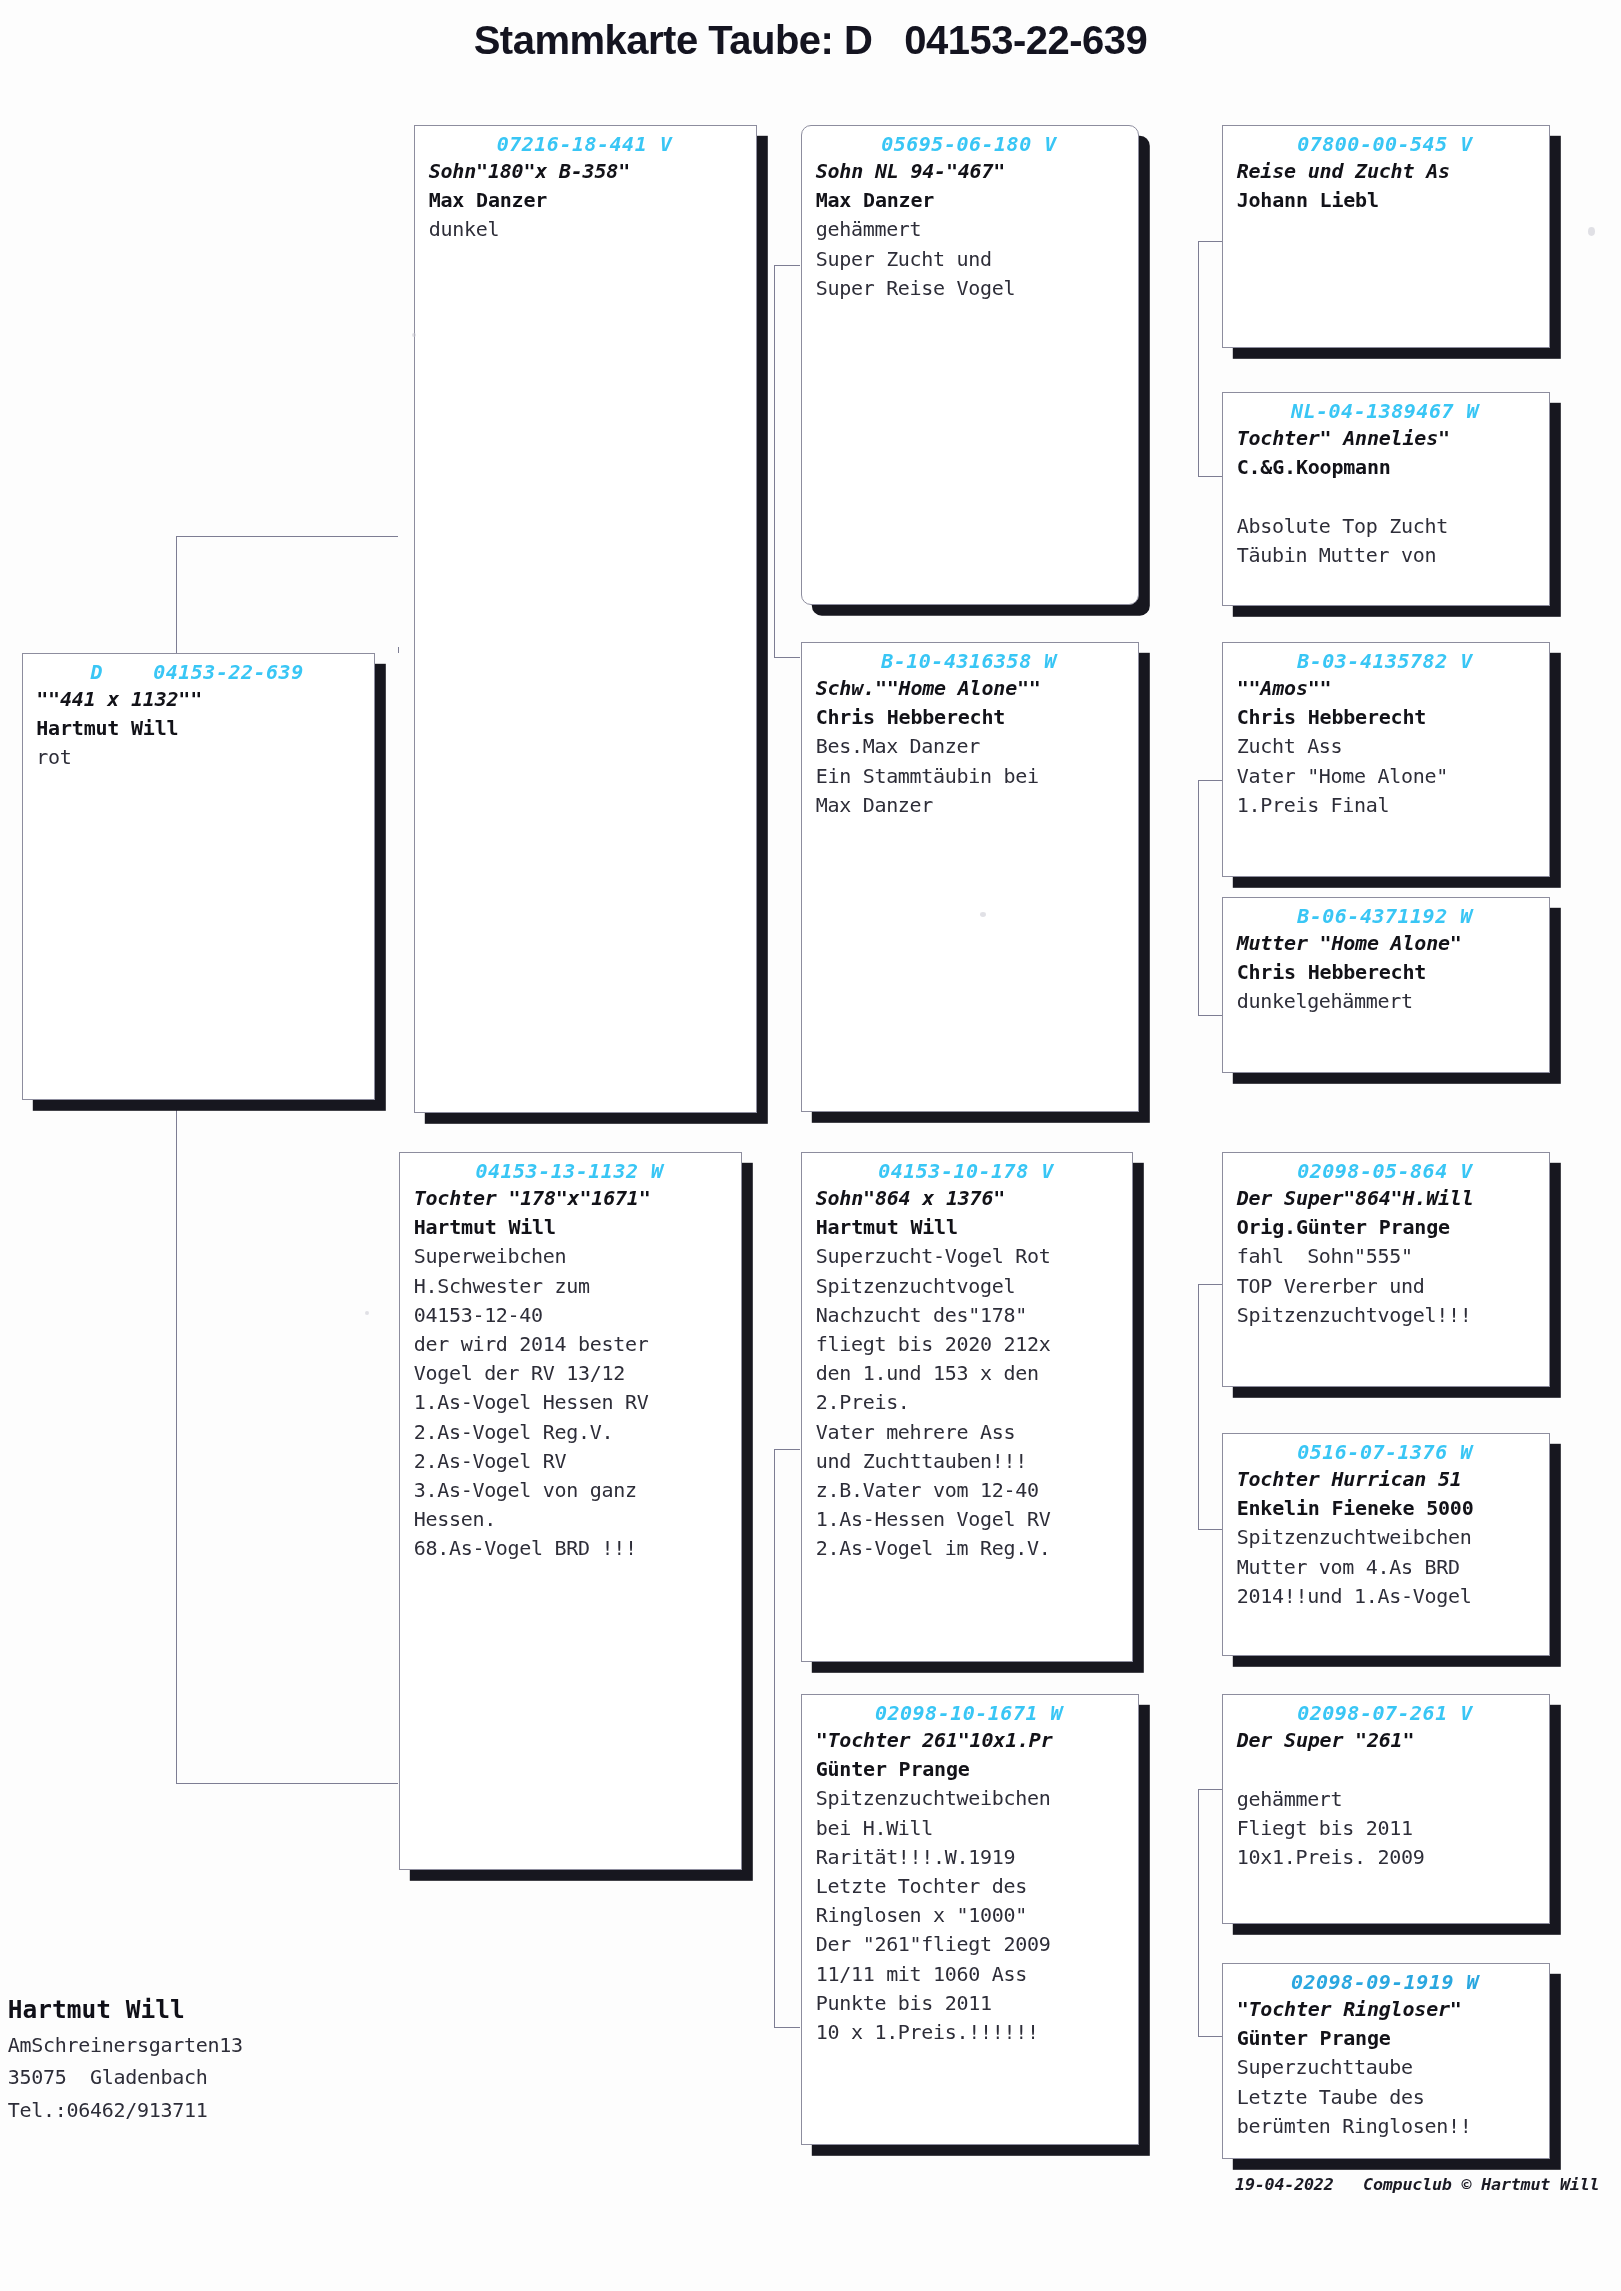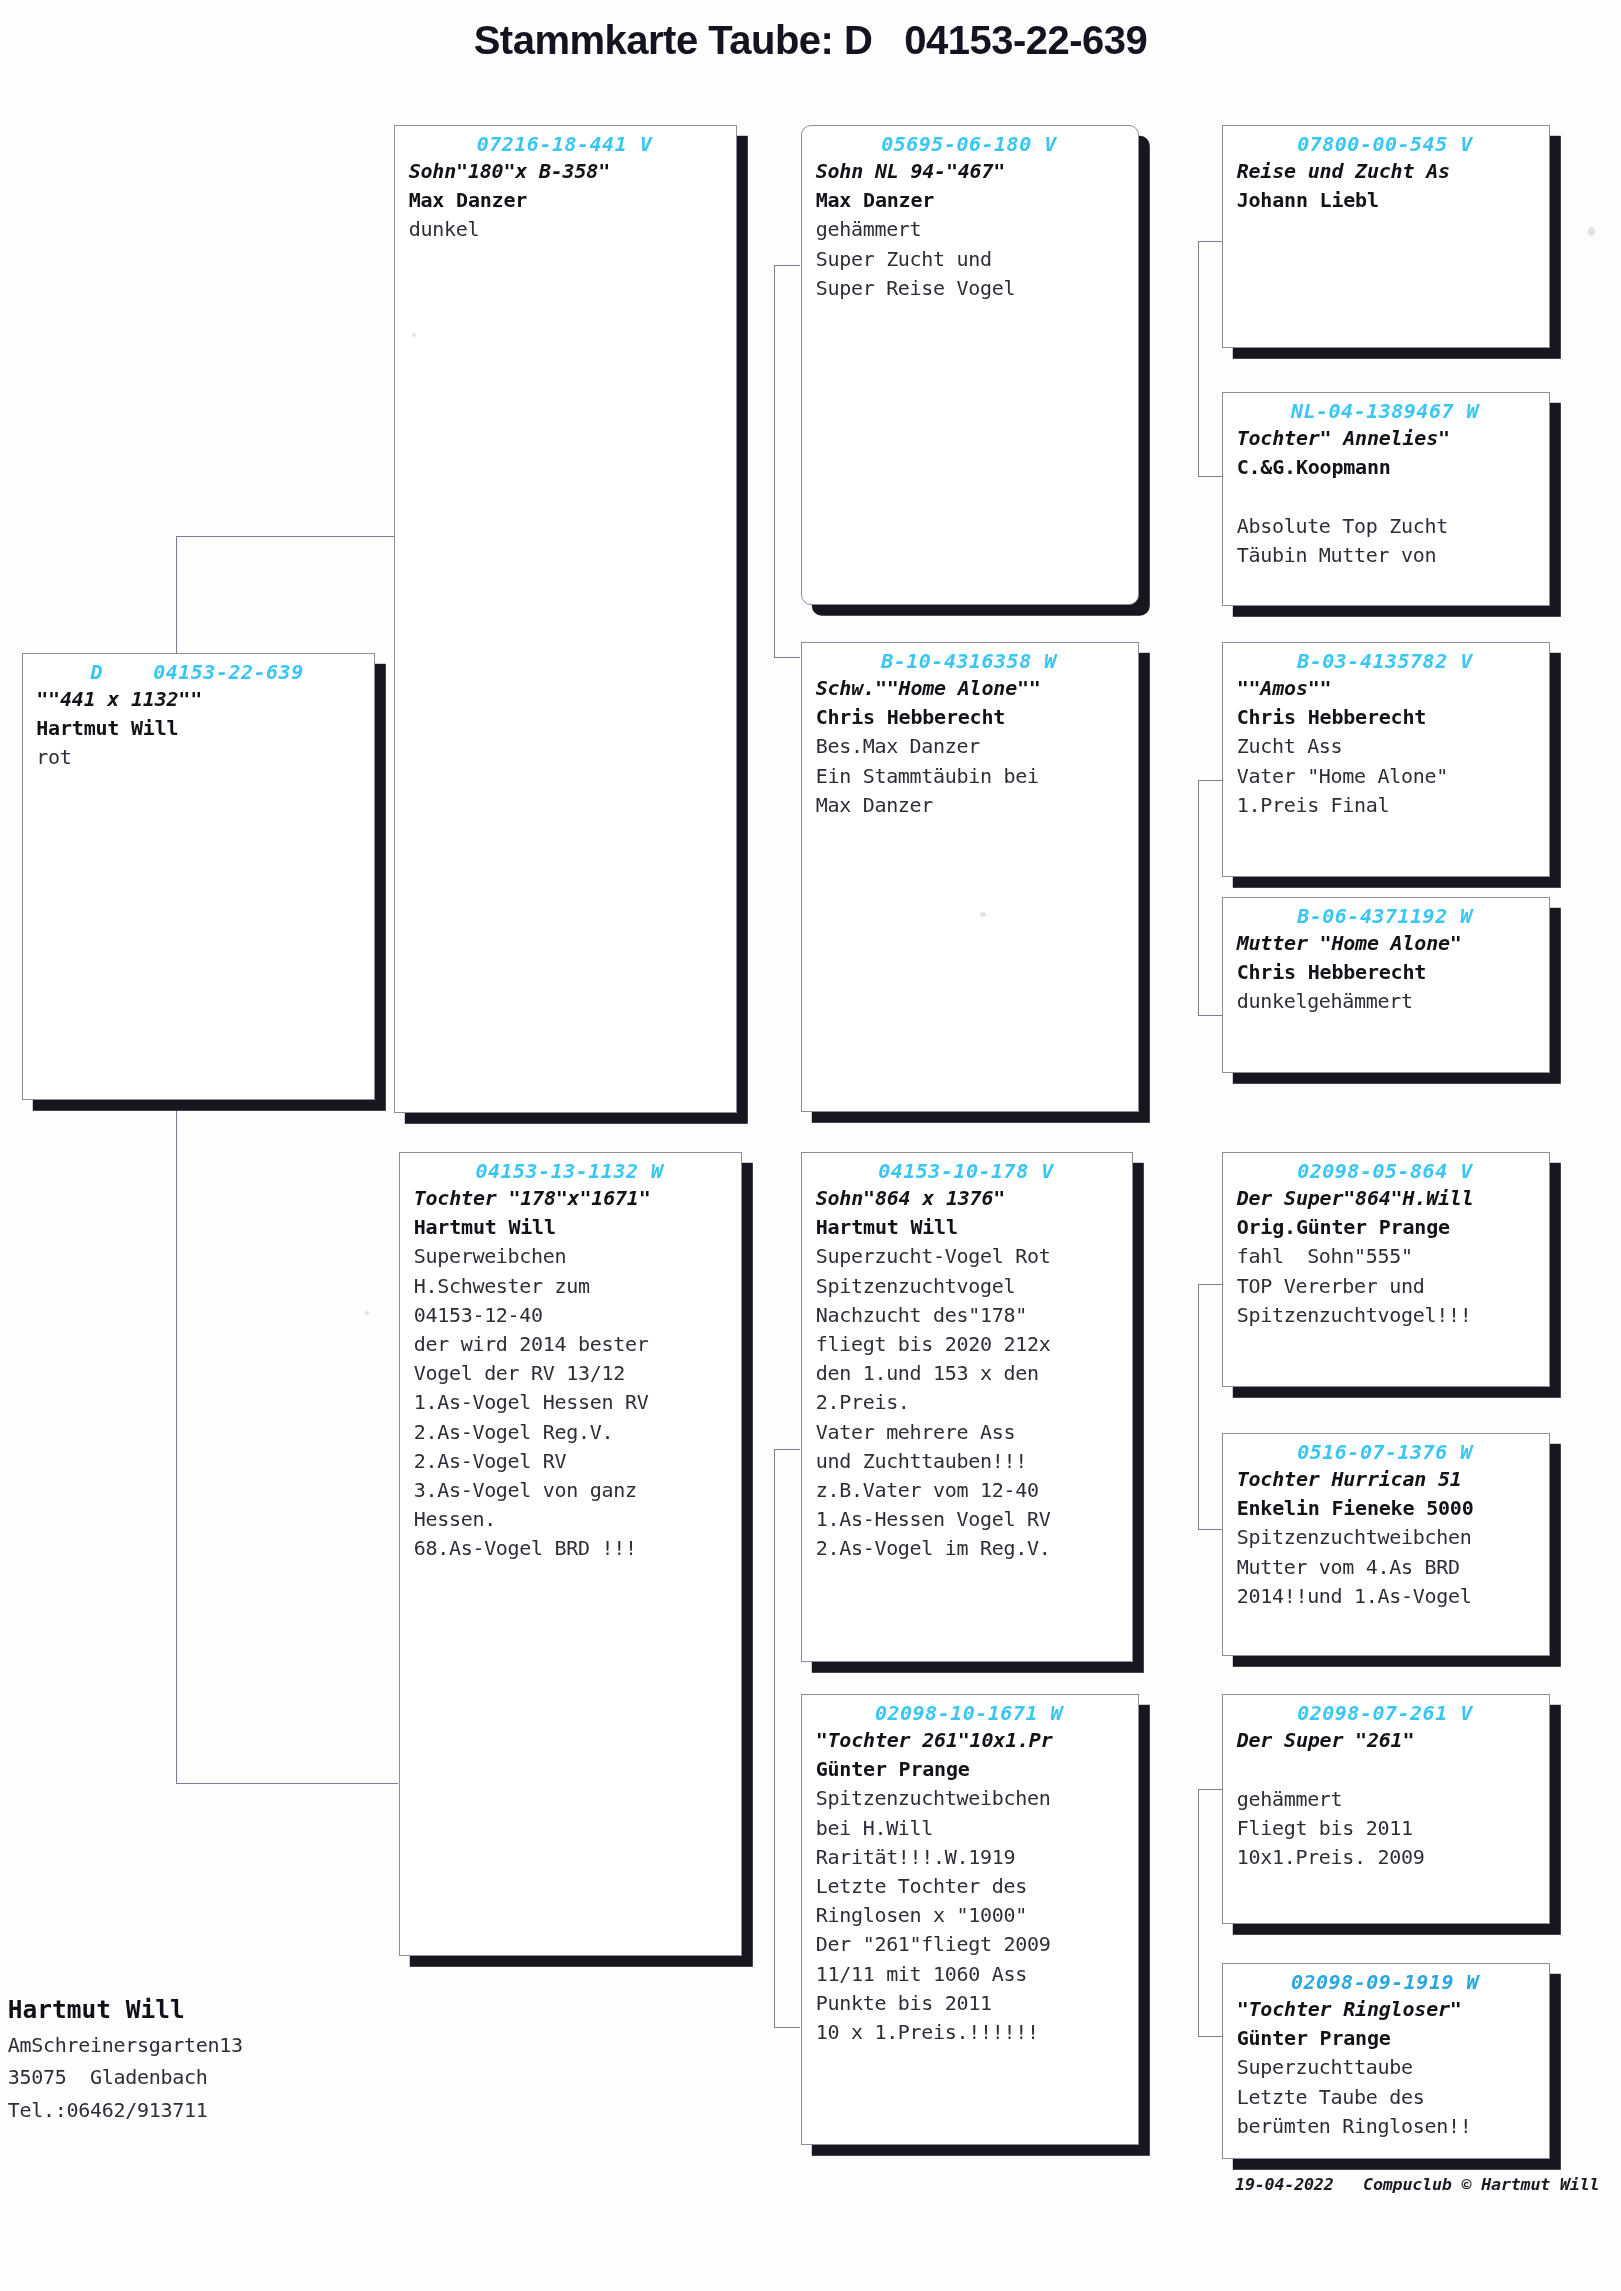--- a/index.html
+++ b/index.html
@@ -174,28 +174,28 @@
   <div class="conn h" style="left:1198px; top:1789px; width:23.5px;"></div>
   <div class="conn h" style="left:1198px; top:2036px; width:23.5px;"></div>
 
   <div class="pbox" style="left:21.6px; top:653px; width:353px; height:447px;">
     <span class="ring">D    04153-22-639</span>
     <span class="line1">""441 x 1132""</span><br>
     <span class="line2">Hartmut Will</span><br>
     <span class="body-line">rot</span>
   </div>
 
-  <div class="pbox" style="left:394px; top:125px; width:343px; height:988px;">
+  <div class="pbox" style="left:414px; top:125px; width:343px; height:988px;">
     <span class="ring">07216-18-441 V</span>
     <span class="line1">Sohn"180"x B-358"</span><br>
     <span class="line2">Max Danzer</span><br>
     <span class="body-line">dunkel</span>
   </div>
 
-  <div class="pbox" style="left:399px; top:1152px; width:343px; height:804px;">
+  <div class="pbox" style="left:399px; top:1152px; width:343px; height:718px;">
     <span class="ring">04153-13-1132 W</span>
     <span class="line1">Tochter "178"x"1671"</span><br>
     <span class="line2">Hartmut Will</span><br>
     <span class="body-line">Superweibchen</span><br>
     <span class="body-line">H.Schwester zum</span><br>
     <span class="body-line">04153-12-40</span><br>
     <span class="body-line">der wird 2014 bester</span><br>
     <span class="body-line">Vogel der RV 13/12</span><br>
     <span class="body-line">1.As-Vogel Hessen RV</span><br>
     <span class="body-line">2.As-Vogel Reg.V.</span><br>

